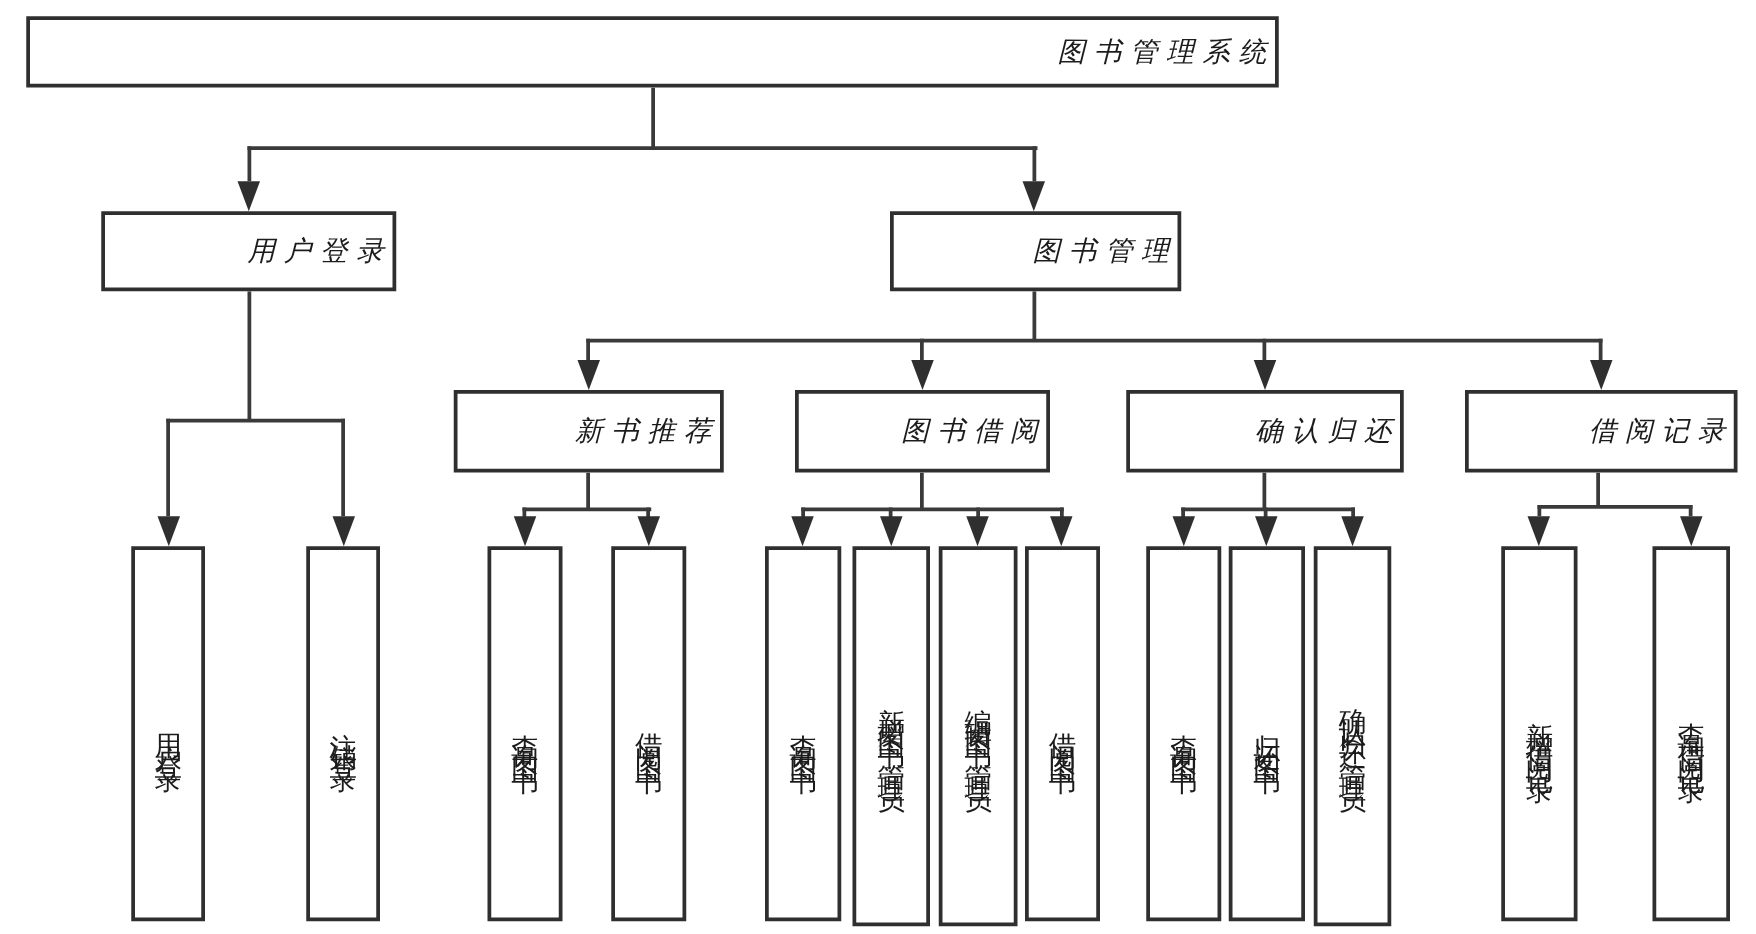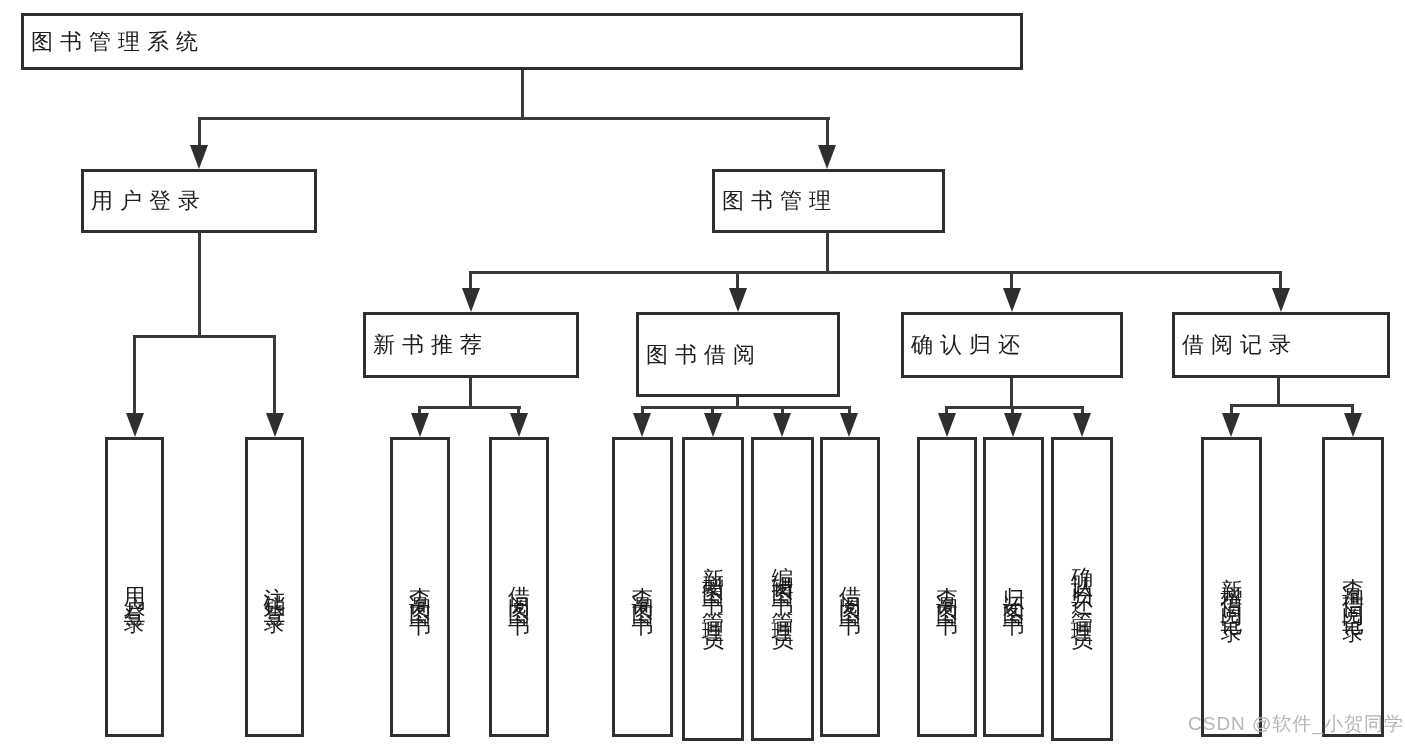--- a/index.html
+++ b/index.html
@@ -8,21 +8,21 @@
     font-family:"Liberation Sans","DejaVu Sans",sans-serif;overflow:hidden;
   }
   .ln{position:absolute;background:#3a3a3a;}
   .arw{
     position:absolute;width:0;height:0;
     border-left:9px solid transparent;border-right:9px solid transparent;
     border-top:24px solid #2f2f2f;
   }
   .hnode{
     position:absolute;box-sizing:border-box;border:3px solid #2f2f2f;background:#fff;
-    display:flex;align-items:center;justify-content:flex-start;
+    display:flex;align-items:center;justify-content:flex-end;font-style:italic;
   }
   .hnode .lbl{font-size:22px;letter-spacing:7px;text-indent:7px;color:#1c1c1c;white-space:nowrap;}
   .vnode{
     position:absolute;box-sizing:border-box;border:3px solid #2f2f2f;background:#fff;
     display:flex;align-items:center;justify-content:center;
   }
   .vnode .lbl{
     writing-mode:vertical-rl;text-orientation:mixed;
     font-size:22px;letter-spacing:9px;line-height:1;color:#1c1c1c;white-space:nowrap;
   }
@@ -102,21 +102,21 @@
   <div class="hnode" style="left:81px;top:169px;width:236px;height:64px;">
     <span class="lbl">用户登录</span>
   </div>
   <div class="hnode" style="left:712px;top:169px;width:233px;height:64px;">
     <span class="lbl">图书管理</span>
   </div>
 
   <div class="hnode" style="left:363px;top:312px;width:216px;height:66px;">
     <span class="lbl">新书推荐</span>
   </div>
-  <div class="hnode" style="left:636px;top:312px;width:204px;height:85px;">
+  <div class="hnode" style="left:636px;top:312px;width:204px;height:66px;">
     <span class="lbl">图书借阅</span>
   </div>
   <div class="hnode" style="left:901px;top:312px;width:222px;height:66px;">
     <span class="lbl">确认归还</span>
   </div>
   <div class="hnode" style="left:1172px;top:312px;width:218px;height:66px;">
     <span class="lbl">借阅记录</span>
   </div>
 
   <div class="vnode" style="left:105px;top:437px;width:59px;height:300px;">
@@ -156,15 +156,14 @@
     <span class="lbl">确认归还（管理员）</span>
   </div>
 
   <div class="vnode" style="left:1201px;top:437px;width:61px;height:300px;">
     <span class="lbl">新增借阅记录</span>
   </div>
   <div class="vnode" style="left:1322px;top:437px;width:62px;height:300px;">
     <span class="lbl">查询借阅记录</span>
   </div>
 
-  <div class="watermark">CSDN @软件_小贺同学</div>
 
 </div>
 
 </body></html>

